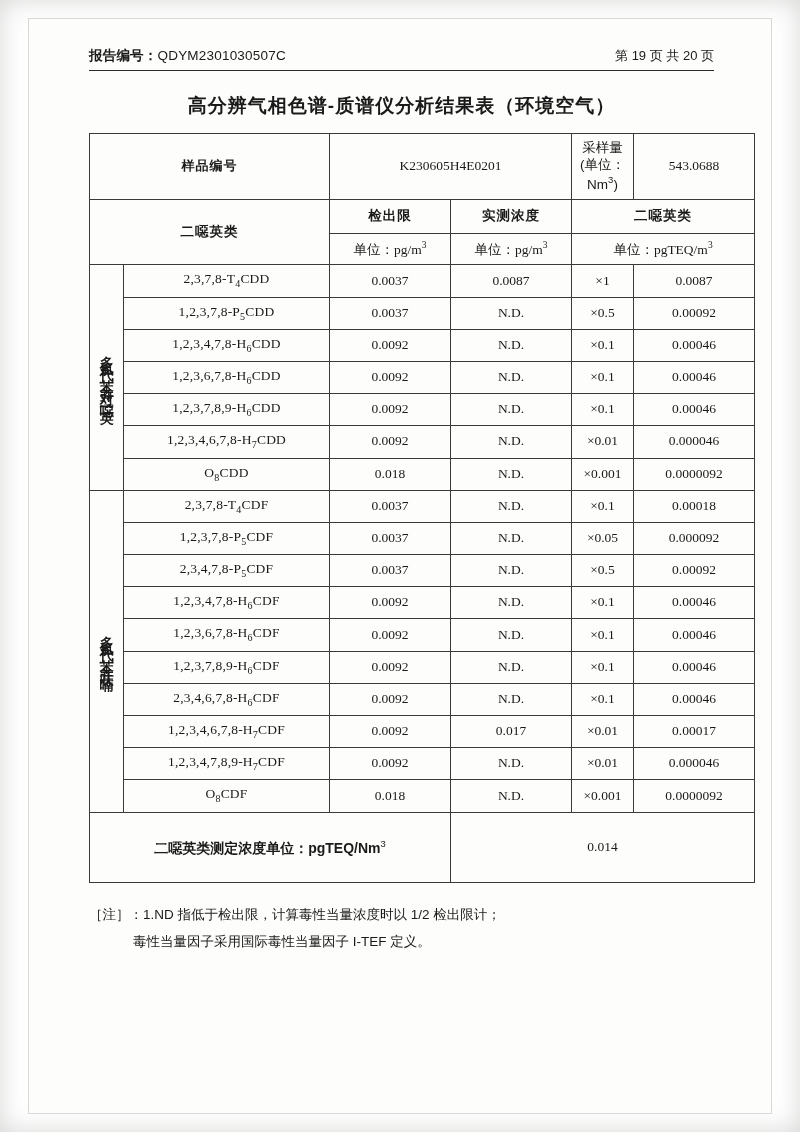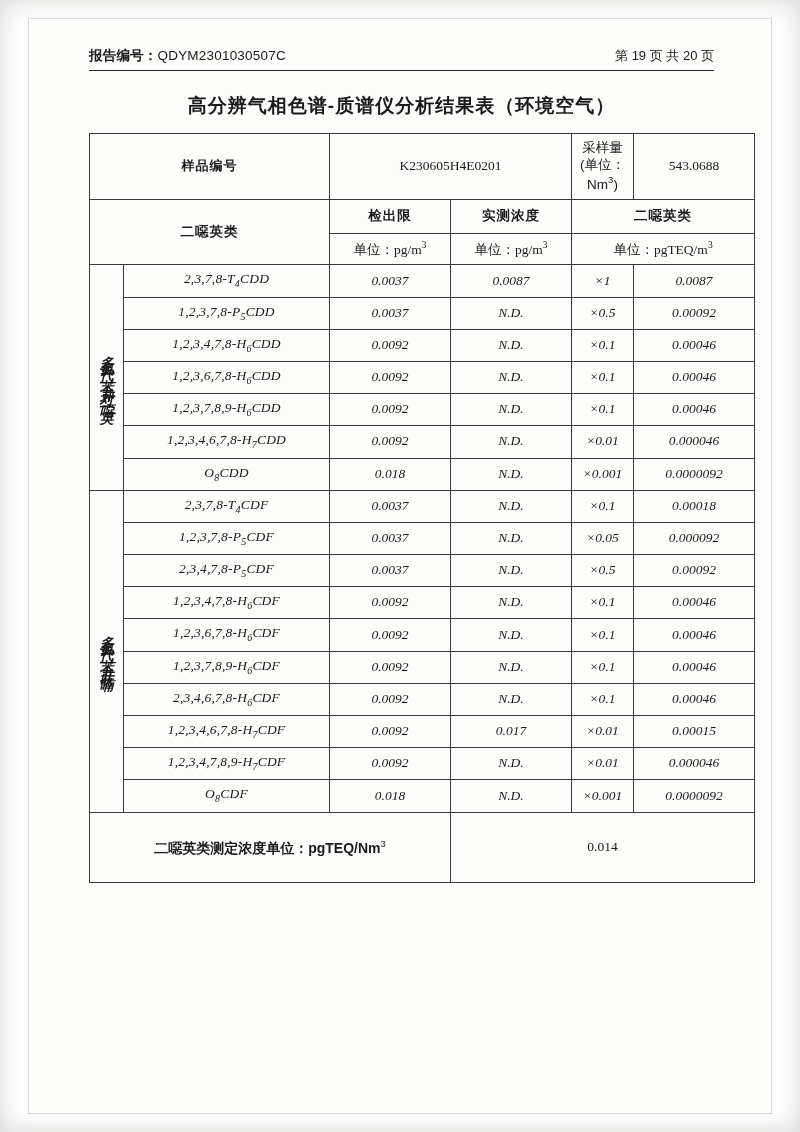--- a/index.html
+++ b/index.html
@@ -92,21 +92,21 @@
     font-size: 14px;
     line-height: 1.1;
     margin: 0 auto;
     display: inline-block;
     font-family: "Liberation Sans", sans-serif;
   }
   .cmp { font-size: 13.5px; letter-spacing: 0.2px; }
   .cmp sub { font-size: 10px; }
   sup { font-size: 9.5px; }
   td.lcell { width: 34px; padding: 4px 0; }
-  .row-h { height: 30px; font-style: italic; }
+  .row-h { height: 30px; }
   .footer-note {
     margin-top: 18px;
     font-size: 13.5px;
     line-height: 2.0;
     font-family: "Liberation Sans", sans-serif;
   }
   .footer-note .ln2 { padding-left: 44px; }
   .footer-note .ln3 { padding-left: 22px; }
 </style>
 </head>
@@ -263,21 +263,21 @@
             <td>0.0092</td>
             <td>N.D.</td>
             <td>×0.1</td>
             <td>0.00046</td>
           </tr>
           <tr class="row-h">
             <td class="cmp"><span>1,2,3,4,6,7,8-H</span><sub>7</sub><span>CDF</span></td>
             <td>0.0092</td>
             <td>0.017</td>
             <td>×0.01</td>
-            <td>0.00015</td>
+            <td>0.00017</td>
           </tr>
           <tr class="row-h">
             <td class="cmp"><span>1,2,3,4,7,8,9-H</span><sub>7</sub><span>CDF</span></td>
             <td>0.0092</td>
             <td>N.D.</td>
             <td>×0.01</td>
             <td>0.000046</td>
           </tr>
           <tr class="row-h">
             <td class="cmp"><span>O</span><sub>8</sub><span>CDF</span></td>
@@ -290,17 +290,19 @@
           <tr>
             <td colspan="3" class="cn" style="font-size:14px;padding:25px 2px;">
               <span class="b">二噁英类测定浓度单位：</span><b>pgTEQ/Nm</b><sup>3</sup>
             </td>
             <td colspan="3">0.014</td>
           </tr>
         </tbody>
       </table>
 
       <div class="footer-note">
+        <div class="ln1">［注］：1.ND 指低于检出限，计算毒性当量浓度时以 1/2 检出限计；</div>
+        <div class="ln2">毒性当量因子采用国际毒性当量因子 I-TEF 定义。</div>
       </div>
 
     </div>
   </div>
 </div>
 
 </body></html>

